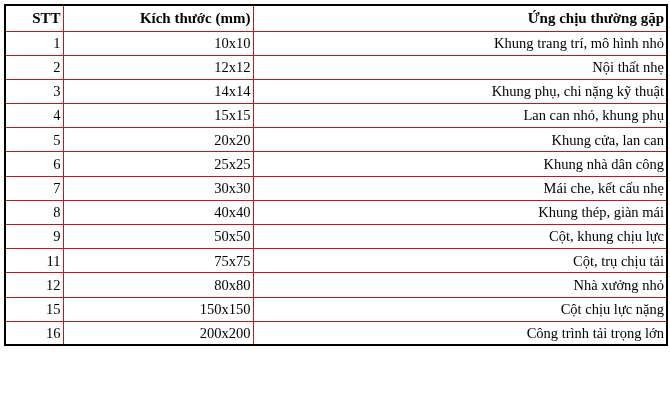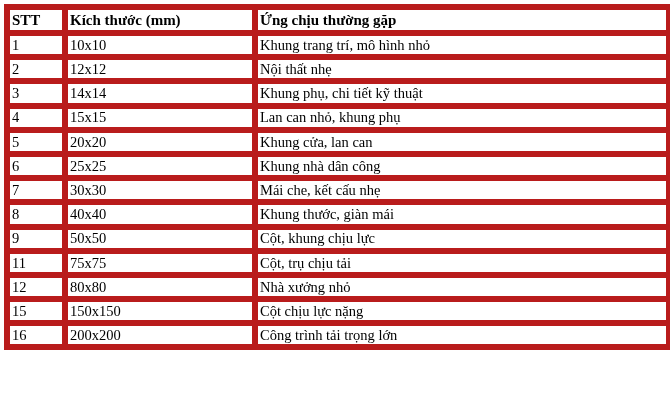--- a/index.html
+++ b/index.html
@@ -20,22 +20,22 @@
     width: 670px;
   }
   table.spec-table {
     border-collapse: collapse;
     width: 662px;
     table-layout: fixed;
     border: 2px solid #000000;
   }
   table.spec-table th,
   table.spec-table td {
-    border: 6px solid #b91c1c;
-    text-align: left;
+    border: 1px solid #b91c1c;
+    text-align: right;
     vertical-align: middle;
     font-size: 14.5px;
     line-height: 1.0;
     height: 24.2px;
     padding: 0 2px;
     box-sizing: border-box;
     white-space: nowrap;
     overflow: hidden;
   }
   table.spec-table thead th {
@@ -74,21 +74,21 @@
           <td class="cell-use">Khung trang trí, mô hình nhỏ</td>
         </tr>
         <tr>
           <td class="cell-stt">2</td>
           <td class="cell-size">12x12</td>
           <td class="cell-use">Nội thất nhẹ</td>
         </tr>
         <tr>
           <td class="cell-stt">3</td>
           <td class="cell-size">14x14</td>
-          <td class="cell-use">Khung phụ, chi tiết kỹ thuật</td>
+          <td class="cell-use">Khung phụ, chi nặng kỹ thuật</td>
         </tr>
         <tr>
           <td class="cell-stt">4</td>
           <td class="cell-size">15x15</td>
           <td class="cell-use">Lan can nhỏ, khung phụ</td>
         </tr>
         <tr>
           <td class="cell-stt">5</td>
           <td class="cell-size">20x20</td>
           <td class="cell-use">Khung cửa, lan can</td>
@@ -99,21 +99,21 @@
           <td class="cell-use">Khung nhà dân công</td>
         </tr>
         <tr>
           <td class="cell-stt">7</td>
           <td class="cell-size">30x30</td>
           <td class="cell-use">Mái che, kết cấu nhẹ</td>
         </tr>
         <tr>
           <td class="cell-stt">8</td>
           <td class="cell-size">40x40</td>
-          <td class="cell-use">Khung thước, giàn mái</td>
+          <td class="cell-use">Khung thép, giàn mái</td>
         </tr>
         <tr>
           <td class="cell-stt">9</td>
           <td class="cell-size">50x50</td>
           <td class="cell-use">Cột, khung chịu lực</td>
         </tr>
         <tr>
           <td class="cell-stt">11</td>
           <td class="cell-size">75x75</td>
           <td class="cell-use">Cột, trụ chịu tải</td>

